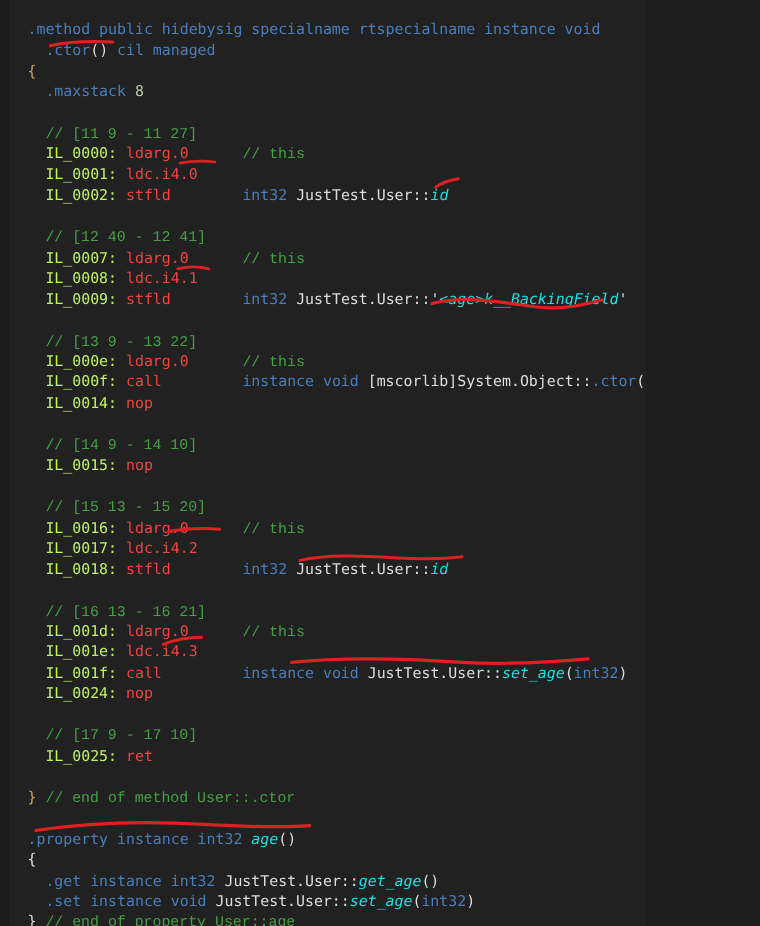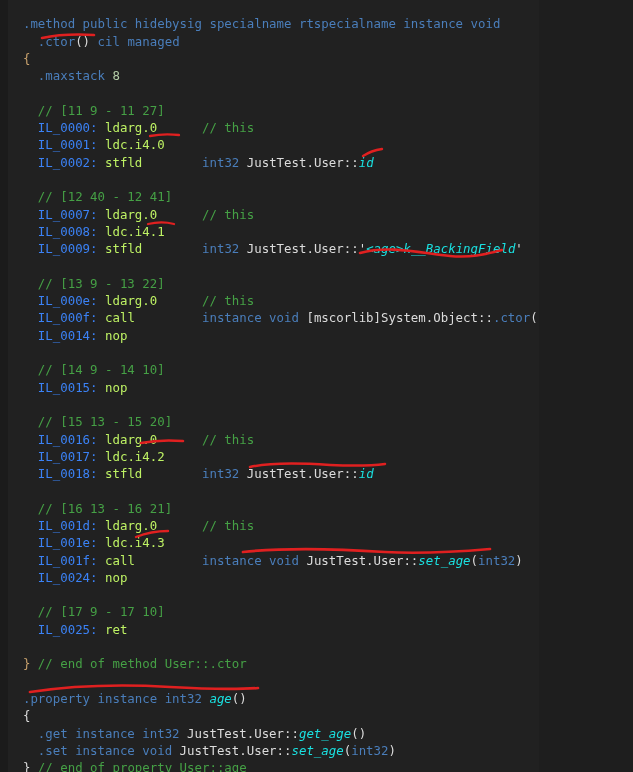--- a/index.html
+++ b/index.html
@@ -33,35 +33,35 @@
     line-height: 17.3px;
     white-space: pre;
     color: #d4d4d4;
     letter-spacing: 0px;
   }
   .ln { display: block; height: 17.3px; }
   
   .kw   { color: #4a7ebb; }   
   .op   { color: #cd6a27; }   
   .lbl  { color: #7d7d7d; }   
-  .cmt  { color: #45a045; }   
+  .cmt  { color: #45a045; font-family: Liberation Mono, monospace; }   
   .id   { color: #1ae0e0; font-style: italic; }   
   .txt  { color: #dcdcdc; }   
   .brc  { color: #c9a26d; }   
   .brl  { color: #d4d4d4; }   
   .num  { color: #b5cea8; }   
 
   #ink {
     position: absolute;
     left: 0; top: 0;
     width: 633px; height: 772px;
     pointer-events: none;
   }
 </style>
-<style>#code .kw{color:#4a7ebb}#code .op{color:#bef264}#code .lbl{color:#3b82f6}#code .cmt{color:#45a045}#code .id{color:#1ae0e0}#code .txt{color:#dcdcdc}#code .brc{color:#c9a26d}#code .brl{color:#dcdcdc}#code .num{color:#b5cea8}#app{background:#212121}#gutter-strip{background:#1b1b1b}#ink g{stroke:#e02020}</style></head>
+<style>#code .kw{color:#4a7ebb}#code .op{color:#ef4444}#code .lbl{color:#bef264}#code .cmt{color:#45a045}#code .id{color:#1ae0e0}#code .txt{color:#dcdcdc}#code .brc{color:#c9a26d}#code .brl{color:#dcdcdc}#code .num{color:#b5cea8}#app{background:#212121}#gutter-strip{background:#1b1b1b}#ink g{stroke:#e02020}</style></head>
 <body>
 
 <div id="app">
 
   <div id="gutter-strip"></div>
 
   <pre id="code"><span class="ln"><span class="txt">  </span><span class="kw">.method public hidebysig specialname rtspecialname instance void</span></span><span class="ln"><span class="txt">    </span><span class="kw">.ctor</span><span class="txt">() </span><span class="kw">cil managed</span></span><span class="ln"><span class="txt">  </span><span class="brc">{</span></span><span class="ln"><span class="txt">    </span><span class="kw">.maxstack</span><span class="txt"> </span><span class="num">8</span></span><span class="ln"> </span><span class="ln"><span class="txt">    </span><span class="cmt">// [11 9 - 11 27]</span></span><span class="ln"><span class="txt">    </span><span class="lbl">IL_0000:</span><span class="txt"> </span><span class="op">ldarg.0</span><span class="txt">      </span><span class="cmt">// this</span></span><span class="ln"><span class="txt">    </span><span class="lbl">IL_0001:</span><span class="txt"> </span><span class="op">ldc.i4.0</span></span><span class="ln"><span class="txt">    </span><span class="lbl">IL_0002:</span><span class="txt"> </span><span class="op">stfld</span><span class="txt">        </span><span class="kw">int32</span><span class="txt"> </span><span class="txt">JustTest.User::</span><span class="id">id</span></span><span class="ln"> </span><span class="ln"><span class="txt">    </span><span class="cmt">// [12 40 - 12 41]</span></span><span class="ln"><span class="txt">    </span><span class="lbl">IL_0007:</span><span class="txt"> </span><span class="op">ldarg.0</span><span class="txt">      </span><span class="cmt">// this</span></span><span class="ln"><span class="txt">    </span><span class="lbl">IL_0008:</span><span class="txt"> </span><span class="op">ldc.i4.1</span></span><span class="ln"><span class="txt">    </span><span class="lbl">IL_0009:</span><span class="txt"> </span><span class="op">stfld</span><span class="txt">        </span><span class="kw">int32</span><span class="txt"> JustTest.User::'</span><span class="id">&lt;age&gt;k__BackingField</span><span class="txt">'</span></span><span class="ln"> </span><span class="ln"><span class="txt">    </span><span class="cmt">// [13 9 - 13 22]</span></span><span class="ln"><span class="txt">    </span><span class="lbl">IL_000e:</span><span class="txt"> </span><span class="op">ldarg.0</span><span class="txt">      </span><span class="cmt">// this</span></span><span class="ln"><span class="txt">    </span><span class="lbl">IL_000f:</span><span class="txt"> </span><span class="op">call</span><span class="txt">         </span><span class="kw">instance void</span><span class="txt"> [mscorlib]System.Object::</span><span class="kw">.ctor</span><span class="txt">()</span></span><span class="ln"><span class="txt">    </span><span class="lbl">IL_0014:</span><span class="txt"> </span><span class="op">nop</span></span><span class="ln"> </span><span class="ln"><span class="txt">    </span><span class="cmt">// [14 9 - 14 10]</span></span><span class="ln"><span class="txt">    </span><span class="lbl">IL_0015:</span><span class="txt"> </span><span class="op">nop</span></span><span class="ln"> </span><span class="ln"><span class="txt">    </span><span class="cmt">// [15 13 - 15 20]</span></span><span class="ln"><span class="txt">    </span><span class="lbl">IL_0016:</span><span class="txt"> </span><span class="op">ldarg.0</span><span class="txt">      </span><span class="cmt">// this</span></span><span class="ln"><span class="txt">    </span><span class="lbl">IL_0017:</span><span class="txt"> </span><span class="op">ldc.i4.2</span></span><span class="ln"><span class="txt">    </span><span class="lbl">IL_0018:</span><span class="txt"> </span><span class="op">stfld</span><span class="txt">        </span><span class="kw">int32</span><span class="txt"> JustTest.User::</span><span class="id">id</span></span><span class="ln"> </span><span class="ln"><span class="txt">    </span><span class="cmt">// [16 13 - 16 21]</span></span><span class="ln"><span class="txt">    </span><span class="lbl">IL_001d:</span><span class="txt"> </span><span class="op">ldarg.0</span><span class="txt">      </span><span class="cmt">// this</span></span><span class="ln"><span class="txt">    </span><span class="lbl">IL_001e:</span><span class="txt"> </span><span class="op">ldc.i4.3</span></span><span class="ln"><span class="txt">    </span><span class="lbl">IL_001f:</span><span class="txt"> </span><span class="op">call</span><span class="txt">         </span><span class="kw">instance void</span><span class="txt"> JustTest.User::</span><span class="id">set_age</span><span class="txt">(</span><span class="kw">int32</span><span class="txt">)</span></span><span class="ln"><span class="txt">    </span><span class="lbl">IL_0024:</span><span class="txt"> </span><span class="op">nop</span></span><span class="ln"> </span><span class="ln"><span class="txt">    </span><span class="cmt">// [17 9 - 17 10]</span></span><span class="ln"><span class="txt">    </span><span class="lbl">IL_0025:</span><span class="txt"> </span><span class="op">ret</span></span><span class="ln"> </span><span class="ln"><span class="txt">  </span><span class="brc">}</span><span class="txt"> </span><span class="cmt">// end of method User::.ctor</span></span><span class="ln"> </span><span class="ln"><span class="txt">  </span><span class="kw">.property instance int32</span><span class="txt"> </span><span class="id">age</span><span class="txt">()</span></span><span class="ln"><span class="txt">  </span><span class="brl">{</span></span><span class="ln"><span class="txt">    </span><span class="kw">.get instance int32</span><span class="txt"> JustTest.User::</span><span class="id">get_age</span><span class="txt">()</span></span><span class="ln"><span class="txt">    </span><span class="kw">.set instance void</span><span class="txt"> JustTest.User::</span><span class="id">set_age</span><span class="txt">(</span><span class="kw">int32</span><span class="txt">)</span></span><span class="ln"><span class="txt">  </span><span class="brl">}</span><span class="txt"> </span><span class="cmt">// end of property User::age</span></span></pre>
 
   <svg id="ink" viewBox="0 0 633 772">
     <g fill="none" stroke="#e02020" stroke-linecap="round" stroke-linejoin="round">

